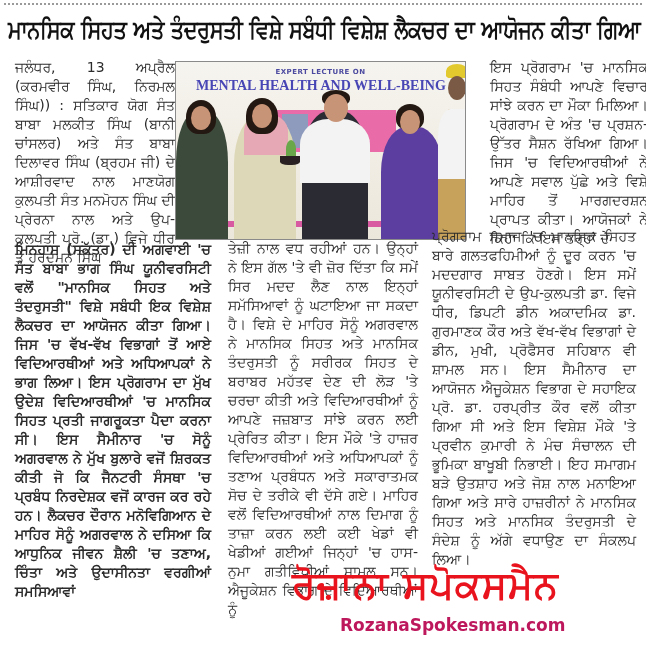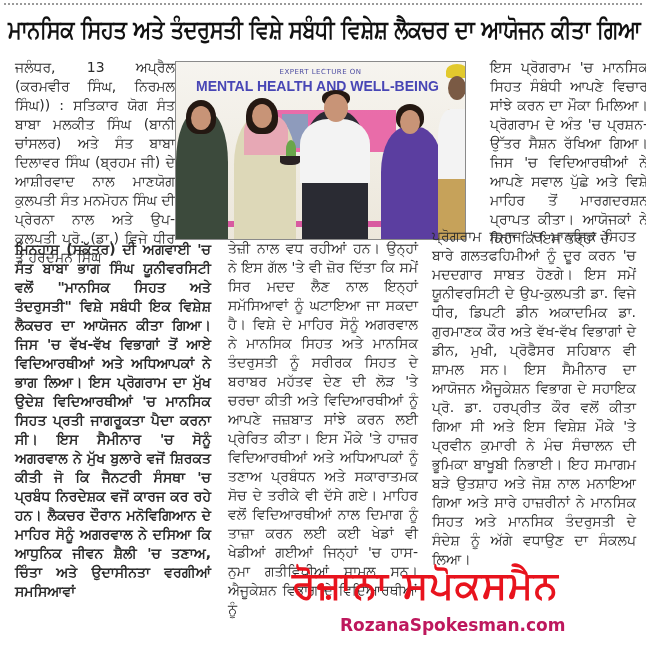--- a/index.html
+++ b/index.html
@@ -8,22 +8,22 @@
     .headline { position: absolute; left: 8px; top: 12px; width: 632px; height: 36px; font-size: 25px; font-weight: bold; line-height: 36px; color: #111; white-space: nowrap; overflow: hidden; letter-spacing: -0.5px; transform-origin: left center; }
     .col { position: absolute; font-size: 14px; line-height: 19px; text-align: justify; color: #2b2b2b; }
     .col p { margin: 0; }
     .col-a { left: 15px; top: 58px; width: 160px; }
     .col-a2 { left: 15px; top: 240px; width: 196px; }
     .col-b { left: 228px; top: 239px; width: 190px; }
     .col-c-top { left: 490px; top: 58px; width: 158px; }
     .col-c { left: 432px; top: 227px; width: 204px; }
     .photo { position: absolute; left: 175px; top: 61px; width: 289px; height: 177px; background: #efece4; border: 1px solid #8a8a8a; overflow: hidden; }
     .banner { position: absolute; left: 0; top: 0; width: 100%; height: 100%; background: linear-gradient(#f6f4ef, #ece7db); }
-    .banner-kicker { position: absolute; left: 0; right: 0; top: 6px; text-align: center; font-size: 7px; color: #4b4aa0; font-weight: normal; letter-spacing: 0.5px; }
-    .banner-title { position: absolute; left: 20px; top: 16px; font-size: 14px; color: #4846b5; font-weight: bold; white-space: nowrap; font-family: Liberation Sans, sans-serif; }
+    .banner-kicker { position: absolute; left: 0; right: 0; top: 6px; text-align: center; font-size: 7px; color: #4b4aa0; font-weight: bold; letter-spacing: 0.5px; }
+    .banner-title { position: absolute; left: 20px; top: 16px; font-size: 14px; color: #4846b5; font-weight: bold; white-space: nowrap; font-family: Liberation Serif, serif; }
     .pink-panel { position: absolute; left: 100px; top: 48px; width: 120px; height: 42px; background: #e8569f; opacity: 0.85; }
     .pink-panel .thumb { position: absolute; left: 6px; top: 4px; width: 26px; height: 34px; background: #7d8db5; }
     .pink-strip { position: absolute; left: 40px; right: 0; bottom: 12px; height: 6px; background: #d85aa0; }
     .person { position: absolute; bottom: 0; border-radius: 40% 40% 0 0; }
     .head { position: absolute; border-radius: 50%; background: #c89477; }
     .hair { position: absolute; border-radius: 50% 50% 40% 40%; background: #241812; }
     .p1 { left: 0; width: 52px; height: 128px; background: #3c4a3c; }
     .p2 { left: 58px; width: 62px; height: 124px; background: #ddd8b8; }
     .p2top { position: absolute; left: 68px; bottom: 84px; width: 44px; height: 40px; background: #e7a8b5; border-radius: 40% 40% 0 0; }
     .p3 { left: 126px; width: 66px; height: 128px; background: #2a2b33; }

